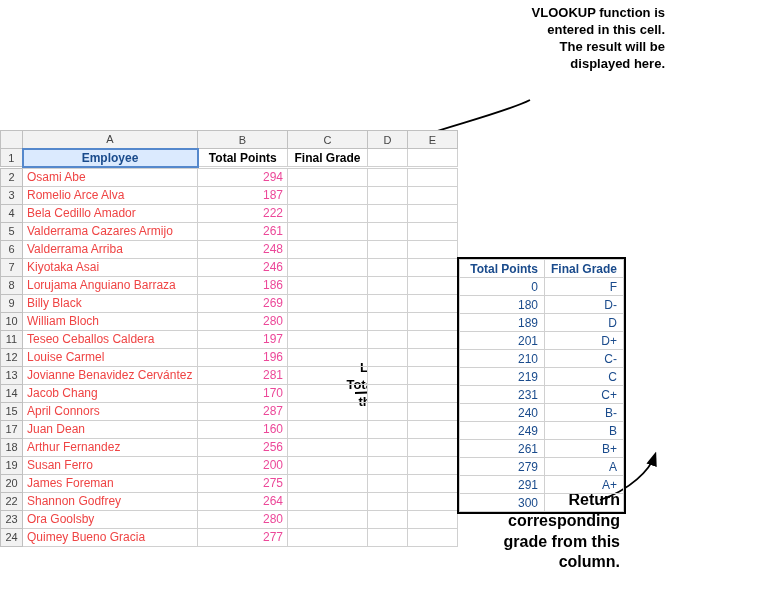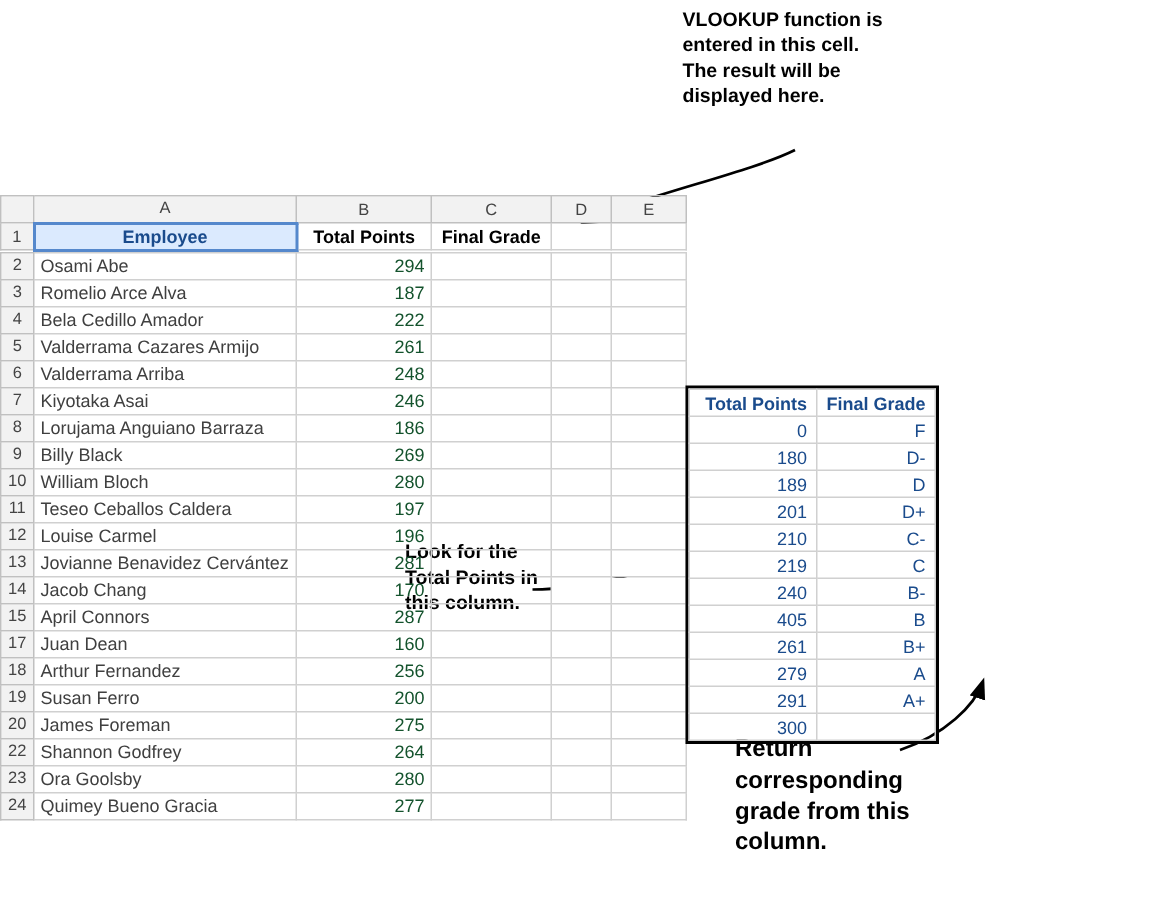--- a/index.html
+++ b/index.html
@@ -65,25 +65,25 @@
     .row-num {
       background: #f2f2f2;
       text-align: center;
       color: #444;
       font-size: 11px;
       border: 1px solid #c0c0c0;
     }
 
     
     .cell-a {
-      color: #404040;
+      color: #ef4444;
       text-align: left;
     }
     .cell-b {
-      color: #14532d;
+      color: #ec4899;
       text-align: right;
     }
     .cell-c {
       color: #1a4b8c;
       text-align: left;
     }
     .cell-empty {
       background: #fff;
     }
 
@@ -141,21 +141,21 @@
       width: 75px;
       text-align: right;
       color: #1a4b8c;
     }
 
     
     .annotation-box {
       position: absolute;
       font-weight: bold;
       font-size: 13px;
-      text-align: left;
+      text-align: right;
       color: #000;
       line-height: 1.3;
     }
 
     .annotation-top {
       top: 5px;
       left: 455px;
       width: 210px;
     }
 
@@ -452,25 +452,29 @@
     </tr>
         <tr>
       <td class="lookup-col-f">210</td>
       <td class="lookup-col-g">C-</td>
     </tr>
         <tr>
       <td class="lookup-col-f">219</td>
       <td class="lookup-col-g">C</td>
     </tr>
         <tr>
+      <td class="lookup-col-f">231</td>
+      <td class="lookup-col-g">C+</td>
+    </tr>
+        <tr>
       <td class="lookup-col-f">240</td>
       <td class="lookup-col-g">B-</td>
     </tr>
         <tr>
-      <td class="lookup-col-f">405</td>
+      <td class="lookup-col-f">249</td>
       <td class="lookup-col-g">B</td>
     </tr>
         <tr>
       <td class="lookup-col-f">261</td>
       <td class="lookup-col-g">B+</td>
     </tr>
         <tr>
       <td class="lookup-col-f">279</td>
       <td class="lookup-col-g">A</td>
     </tr>

